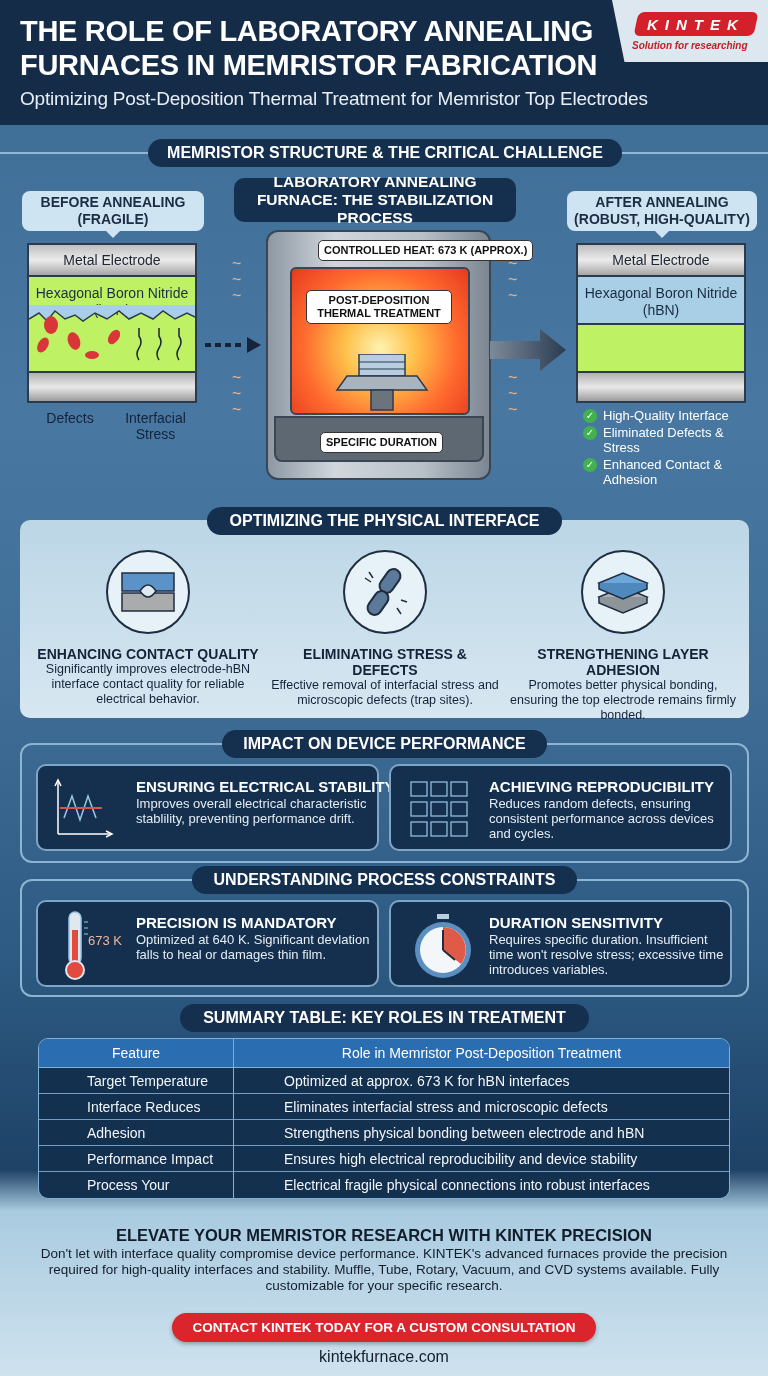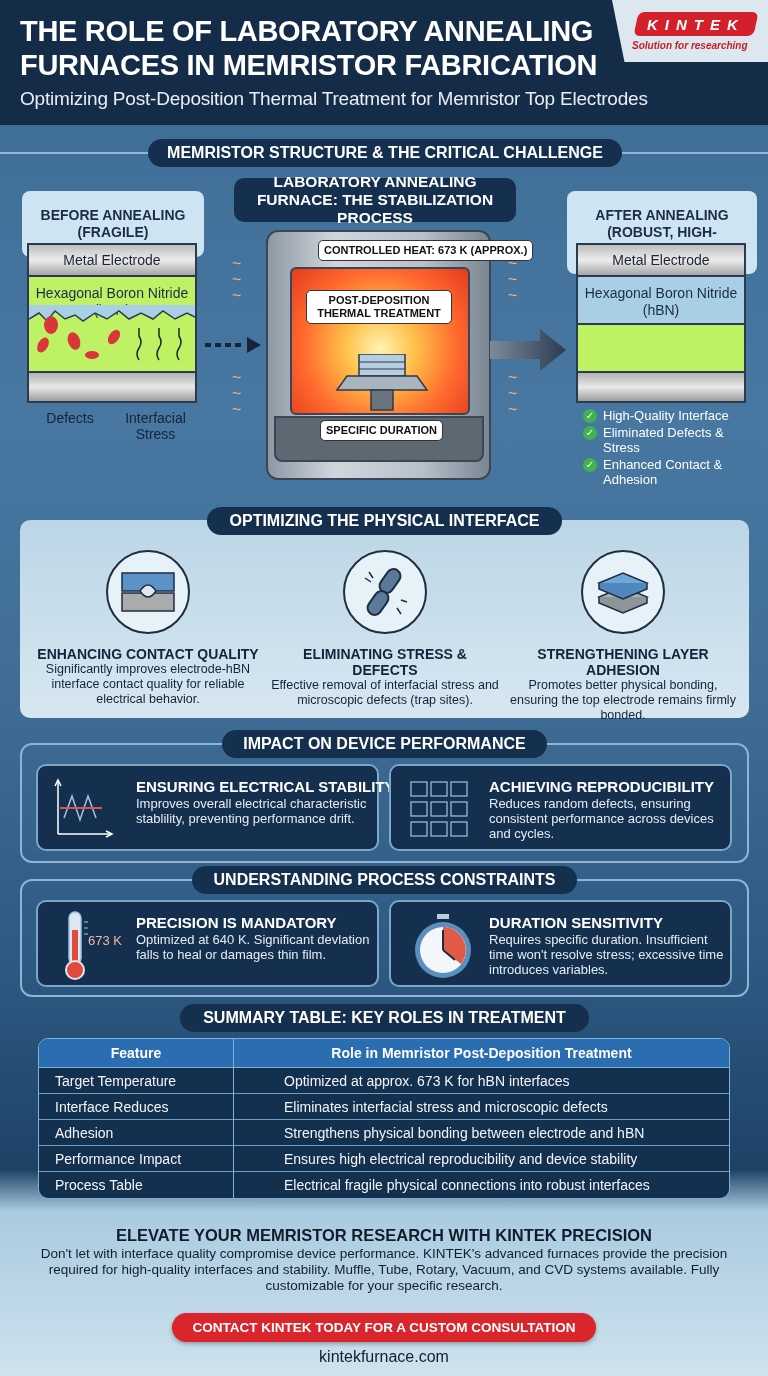--- a/index.html
+++ b/index.html
@@ -7,21 +7,21 @@
 body{font-family:"Liberation Sans","DejaVu Sans",sans-serif;background:linear-gradient(180deg,#3c6a93 0%,#4878a2 30%,#3f6d96 50%,#2d5a82 70%,#1e4266 85%,#a9cbe0 88%,#cfe2ee 100%);position:relative;color:#fff}
 .header{position:absolute;left:0;top:0;width:768px;height:125px;background:#152c49}
 .title{position:absolute;left:20px;top:14px;font-size:29px;font-weight:700;line-height:34px;letter-spacing:-0.3px;color:#fff;width:600px;text-transform:uppercase}
 .subtitle{position:absolute;left:20px;top:88px;font-size:19px;color:#e8eef5;white-space:nowrap;letter-spacing:-0.2px}
 .logo-box{position:absolute;left:612px;top:0;width:156px;height:62px;background:#dde7ef;border-bottom-left-radius:14px;clip-path:polygon(0 0,100% 0,100% 100%,8% 100%)}
 .logo-badge{position:absolute;left:636px;top:12px;width:120px;height:24px;background:#d4202a;border-radius:6px;transform:skewX(-12deg);display:flex;align-items:center;justify-content:center}
 .logo-badge span{font-size:15px;font-weight:700;font-style:italic;letter-spacing:7px;color:#fff;transform:skewX(12deg)}
 .logo-tag{position:absolute;left:632px;top:40px;font-size:10px;font-weight:700;font-style:italic;color:#c51d27;white-space:nowrap}
 .pill{position:absolute;background:#15304f;color:#fff;font-weight:700;font-size:16px;border-radius:16px;height:28px;display:flex;align-items:center;justify-content:center;white-space:nowrap;text-transform:uppercase}
 .hline{position:absolute;height:2px;background:#8fb7d6}
-.bubble{position:absolute;background:#cfe4f2;color:#1b2d44;border-radius:8px;text-align:center;font-weight:700;font-size:14px;line-height:17px;padding:16px}
+.bubble{position:absolute;background:#cfe4f2;color:#1b2d44;border-radius:8px;text-align:center;font-weight:700;font-size:14px;line-height:17px;padding:3px}
 .bubble:after{content:"";position:absolute;left:50%;bottom:-7px;margin-left:-7px;border-left:7px solid transparent;border-right:7px solid transparent;border-top:7px solid #cfe4f2}
 .stack{position:absolute;border:2px solid #2b3b4d;background:#bef264}
 .layer-metal{height:32px;background:linear-gradient(180deg,#bdbdbd,#ececec 50%,#a6a6a6);border-bottom:2px solid #2b3b4d;color:#1b2533;font-size:14px;display:flex;align-items:center;justify-content:center}
 .layer-hbn{color:#1b2d44;font-size:14px;text-align:center;line-height:17px;padding-top:8px}
 .layer-bottom{position:absolute;left:0;right:0;bottom:0;height:30px;background:linear-gradient(180deg,#b1b1b1,#e8e8e8 50%,#9c9c9c);border-top:2px solid #2b3b4d}
 .lbl{position:absolute;color:#13243a;font-size:14px;text-align:center;line-height:16px}
 .furnace{position:absolute;left:266px;top:230px;width:225px;height:250px;background:linear-gradient(90deg,#8d98a4,#d0d6dc 30%,#b8c0c8 70%,#7b8692);border:2px solid #3a4653;border-radius:12px}
 .furnace-inner{position:absolute;left:22px;top:35px;width:180px;height:148px;background:radial-gradient(circle at 50% 55%,#fff3b0 0%,#ffc04a 30%,#ff6a2e 65%,#e53a1e 100%);border:2px solid #3a4653;border-radius:6px}
 .furnace-base{position:absolute;left:6px;bottom:16px;width:210px;height:46px;background:#5e6873;border:2px solid #3a4653;border-radius:0 0 8px 8px}
 .tag{position:absolute;background:#fff;color:#111;border:1.5px solid #333;border-radius:5px;font-size:11px;font-weight:700;text-align:center;line-height:13px;padding:3px 5px;white-space:nowrap;text-transform:uppercase}
@@ -31,25 +31,25 @@
 .panel-light{position:absolute;left:20px;top:520px;width:729px;height:198px;background:linear-gradient(180deg,#bcd6e6,#d7e7f1);border-radius:10px}
 .feat{position:absolute;top:30px;width:230px;text-align:center;color:#14233a}
 .feat .circ{width:84px;height:84px;border-radius:50%;background:#e6f1f8;border:2px solid #1e2d40;margin:0 auto 12px;display:flex;align-items:center;justify-content:center}
 .feat h3{font-size:14px;font-weight:700;line-height:16px;text-transform:uppercase}
 .feat p{font-size:12.5px;line-height:15px}
 .outline-box{position:absolute;border:2px solid #8db4d2;border-radius:12px}
 .dark-card{position:absolute;background:#15304f;border:2px solid #7ea6c7;border-radius:10px}
 .dark-card h4{position:absolute;font-size:15px;font-weight:700;text-transform:uppercase;color:#fff;white-space:nowrap}
 .dark-card p{position:absolute;font-size:13px;line-height:15px;color:#e4ecf4}
 table{position:absolute;left:38px;top:1038px;width:692px;border-collapse:separate;border-spacing:0;border:1.5px solid #7fb0d8;border-radius:10px;overflow:hidden;font-size:14px}
-th{background:#2a6db0;color:#fff;font-weight:700;height:29px;border-bottom:1.5px solid #7fb0d8}
+th{background:#2a6db0;color:#fff;font-weight:400;height:29px;border-bottom:1.5px solid #7fb0d8}
 td{background:#14304f;color:#f2f6fa;height:26px;border-bottom:1px solid #6f9fc8}
 tr:last-child td{border-bottom:none}
 td.c1,th.c1{width:195px;border-right:1.5px solid #7fb0d8}
-td.c1{padding-left:16px}
+td.c1{padding-left:48px}
 td.c2{padding-left:50px}
 .cta-title{position:absolute;left:0;top:1226px;width:768px;text-align:center;font-size:16.5px;font-weight:700;color:#121c2a;text-transform:uppercase}
 .cta-body{position:absolute;left:40px;top:1246px;width:688px;text-align:center;font-size:13.5px;line-height:16px;color:#141e2b}
 .cta-btn{position:absolute;left:172px;top:1313px;width:424px;height:29px;background:#d9252b;border-radius:15px;color:#fff;font-weight:700;font-size:13.5px;display:flex;align-items:center;justify-content:center;text-transform:uppercase;box-shadow:0 2px 4px rgba(0,0,0,.3)}
 .cta-url{position:absolute;left:0;top:1348px;width:768px;text-align:center;font-size:16px;color:#141e2b}
 .wave{position:absolute;color:#f7b27f;font-size:16px;line-height:16px}
 </style>
 </head>
 <body>
 
@@ -106,21 +106,21 @@
       <line x1="32" y1="8" x2="78" y2="8" stroke="#2b3b4d"></line>
       <line x1="32" y1="15" x2="78" y2="15" stroke="#2b3b4d"></line>
       <path d="M20 22 L90 22 L100 36 L10 36 Z" fill="#aab4bd" stroke="#2b3b4d" stroke-width="1.5"></path>
       <rect x="44" y="36" width="22" height="20" fill="#6b747d" stroke="#2b3b4d" stroke-width="1.5"></rect>
     </svg>
   </div>
   <div class="furnace-base"></div>
 </div>
 <div class="tag" style="left:318px;top:240px"><span>Controlled Heat: 673 K (Approx.)</span></div>
 <div class="tag" style="left:306px;top:290px;width:146px;white-space:normal">Post-Deposition Thermal Treatment</div>
-<div class="tag" style="left:320px;top:420px">Specific Duration</div>
+<div class="tag" style="left:320px;top:432px">Specific Duration</div>
 
 <svg style="position:absolute;left:490px;top:325px" width="80" height="50">
   <defs>
       <linearGradient id="ag" x1="0" x2="1">
         <stop offset="0" stop-color="#7d8a99"></stop>
         <stop offset="1" stop-color="#2a3b52"></stop>
       </linearGradient>
     </defs>
   <path d="M0 16 H50 V4 L76 25 L50 46 V34 H0 Z" fill="url(#ag)"></path>
 </svg>
@@ -259,21 +259,21 @@
       </tr>
     <tr>
         <td class="c1">Adhesion</td>
         <td class="c2">Strengthens physical bonding between electrode and hBN</td>
       </tr>
     <tr>
         <td class="c1">Performance Impact</td>
         <td class="c2">Ensures high electrical reproducibility and device stability</td>
       </tr>
     <tr>
-        <td class="c1">Process Table</td>
+        <td class="c1">Process Your</td>
         <td class="c2">Electrical fragile physical connections into robust interfaces</td>
       </tr>
   </tbody>
 </table>
 
 <div class="cta-title">Elevate Your Memristor Research with KINTEK Precision</div>
 <div class="cta-body">Don't let with interface quality compromise device performance. KINTEK's advanced furnaces provide the precision required for high-quality interfaces and stability. Muffle, Tube, Rotary, Vacuum, and CVD systems available. Fully customizable for your specific research.</div>
 <div class="cta-btn">Contact KINTEK Today for a Custom Consultation</div>
 <div class="cta-url">kintekfurnace.com</div>
 

